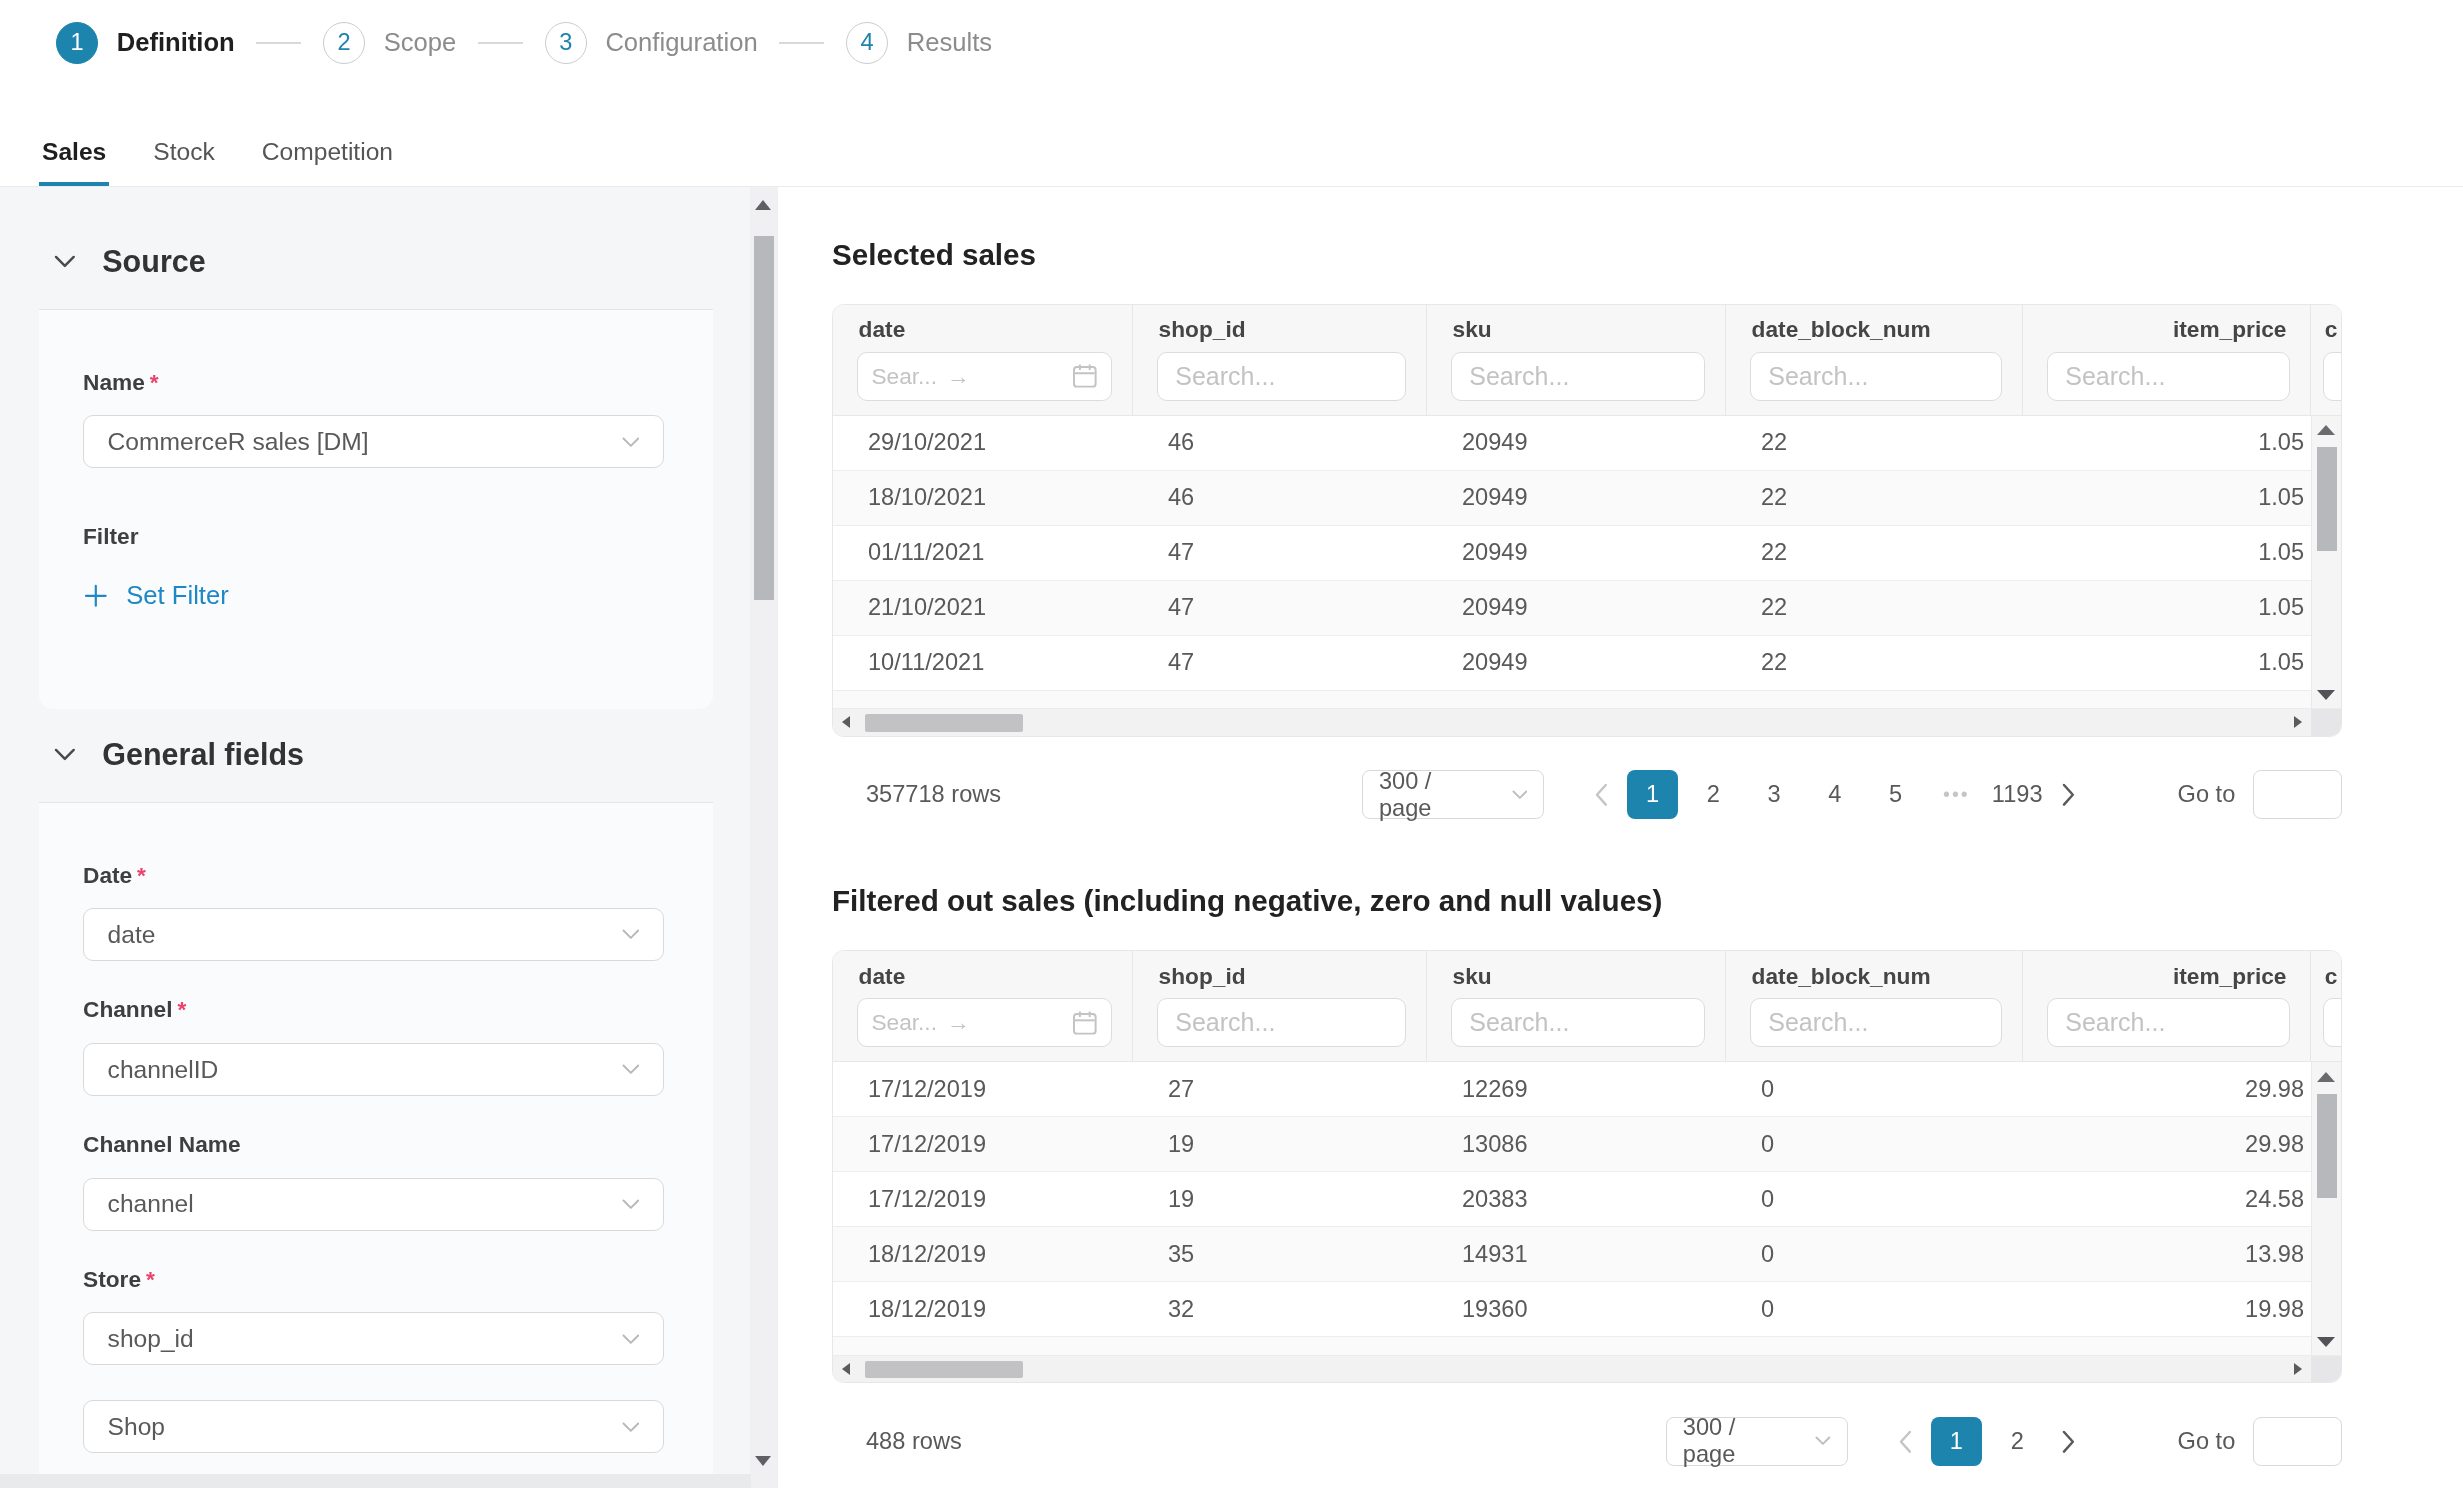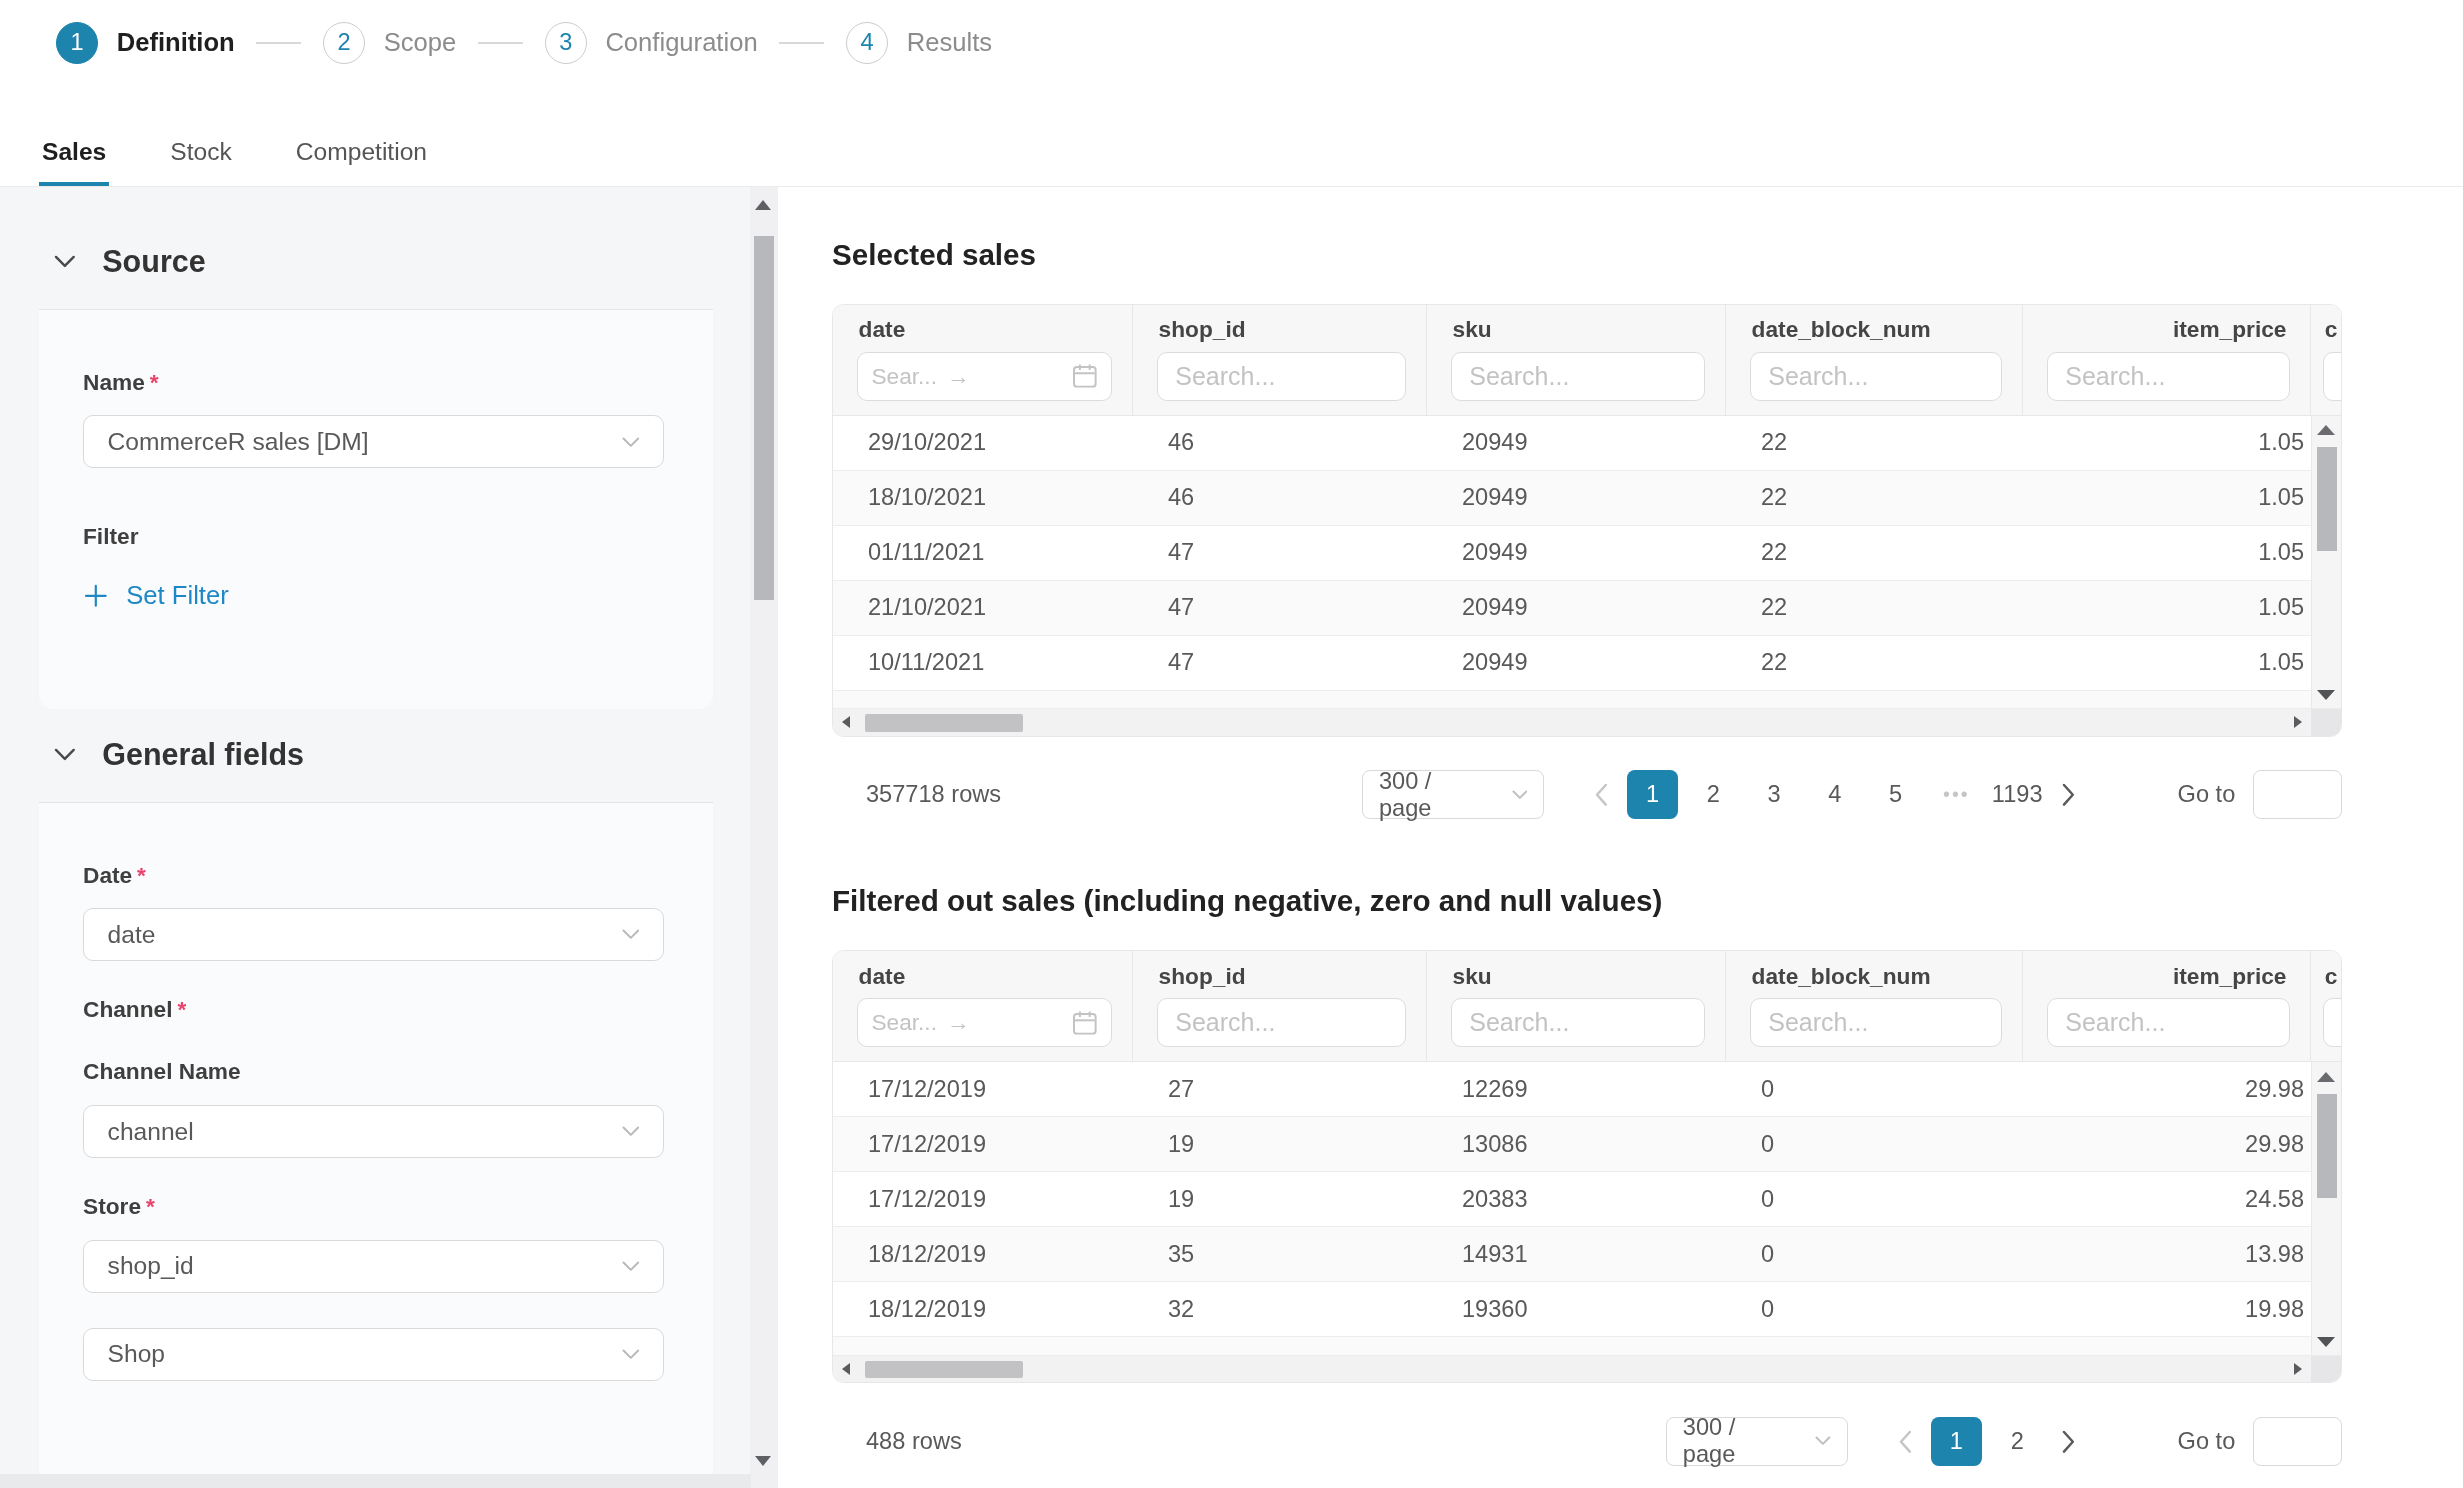--- a/index.html
+++ b/index.html
@@ -14,21 +14,21 @@
   
   .app-header { height:187px; background:#fff; border-bottom:1px solid #ebebeb; position:relative; }
   .stepper { display:flex; align-items:center; padding:21.7px 0 0 56px; }
   .step { display:flex; align-items:center; }
   .step-circle { width:42px; height:42px; border-radius:50%; display:flex; align-items:center; justify-content:center;
                  font-size:23.6px; background:#fff; border:1.5px solid #c9cdd2; color:var(--accent); }
   .step.active .step-circle { background:var(--accent); border-color:var(--accent); color:#fff; }
   .step-label { margin-left:18.7px; font-size:25.6px; color:#8c8c8c; }
   .step.active .step-label { color:#1f1f1f; font-weight:700; }
   .step-sep { width:45px; height:2px; background:#d9d9d9; margin:0 21.7px; }
-  .tabs { position:absolute; bottom:0; left:39px; display:flex; gap:58px; }
+  .tabs { position:absolute; bottom:0; left:39px; display:flex; gap:41px; }
   .tab { font-size:24.6px; color:#555; padding:0 3px 19.7px 3px; cursor:pointer; }
   .tab.active { color:#1f1f1f; font-weight:700; border-bottom:4.9px solid var(--accent); padding-bottom:14.8px; }
 
   
   .content { display:flex; height:1301px; }
 
   
   .sidebar { width:778px; min-width:778px; background:#f5f6f8; position:relative; padding-top:43px; overflow:hidden; }
   .side-head { display:flex; align-items:center; padding-left:54px; height:63px; }
   .side-head .chev { width:21.7px; display:flex; }
@@ -205,20 +205,28 @@
               <svg width="17.7" height="10.8" viewBox="0 0 18 11">
                   <path d="M1.5 1.5 L9 9 L16.5 1.5" fill="none" stroke="#b9b9b9" stroke-width="2" stroke-linecap="round" stroke-linejoin="round"></path>
                 </svg>
             </span>
           </div>
         </div>
         <div class="fld-group">
           <div class="fld-label">
             <span>Channel</span><span class="req">*</span>
           </div>
+          <div class="select">
+            <span>channelID</span>
+            <span class="sel-chev">
+              <svg width="17.7" height="10.8" viewBox="0 0 18 11">
+                  <path d="M1.5 1.5 L9 9 L16.5 1.5" fill="none" stroke="#b9b9b9" stroke-width="2" stroke-linecap="round" stroke-linejoin="round"></path>
+                </svg>
+            </span>
+          </div>
         </div>
         <div class="fld-group">
           <div class="fld-label">Channel Name</div>
           <div class="select">
             <span>channel</span>
             <span class="sel-chev">
               <svg width="17.7" height="10.8" viewBox="0 0 18 11">
                   <path d="M1.5 1.5 L9 9 L16.5 1.5" fill="none" stroke="#b9b9b9" stroke-width="2" stroke-linecap="round" stroke-linejoin="round"></path>
                 </svg>
             </span>

